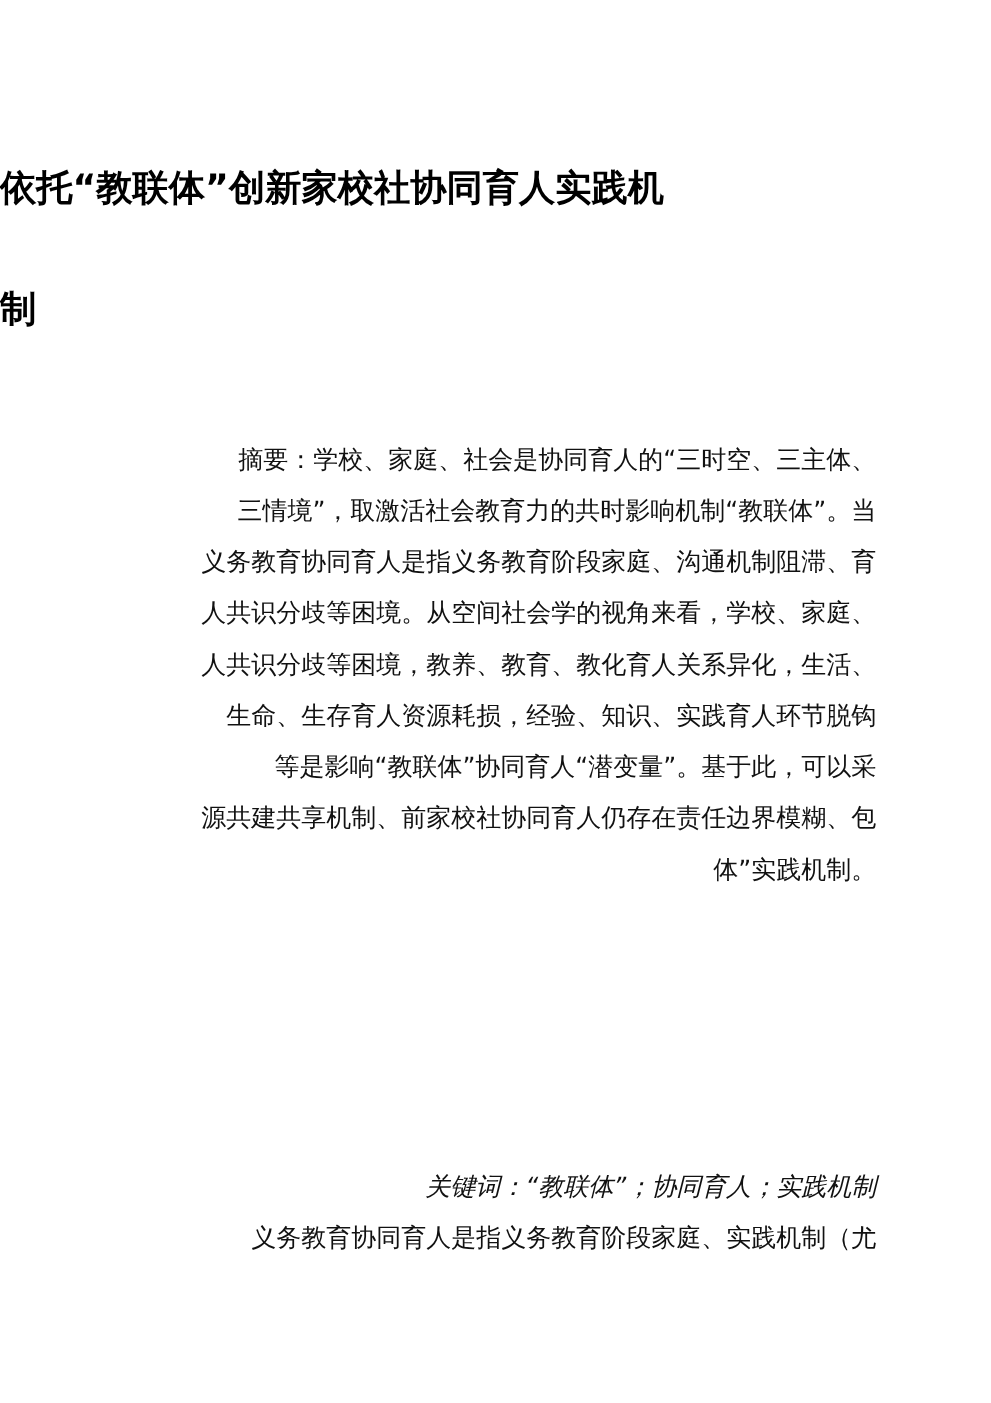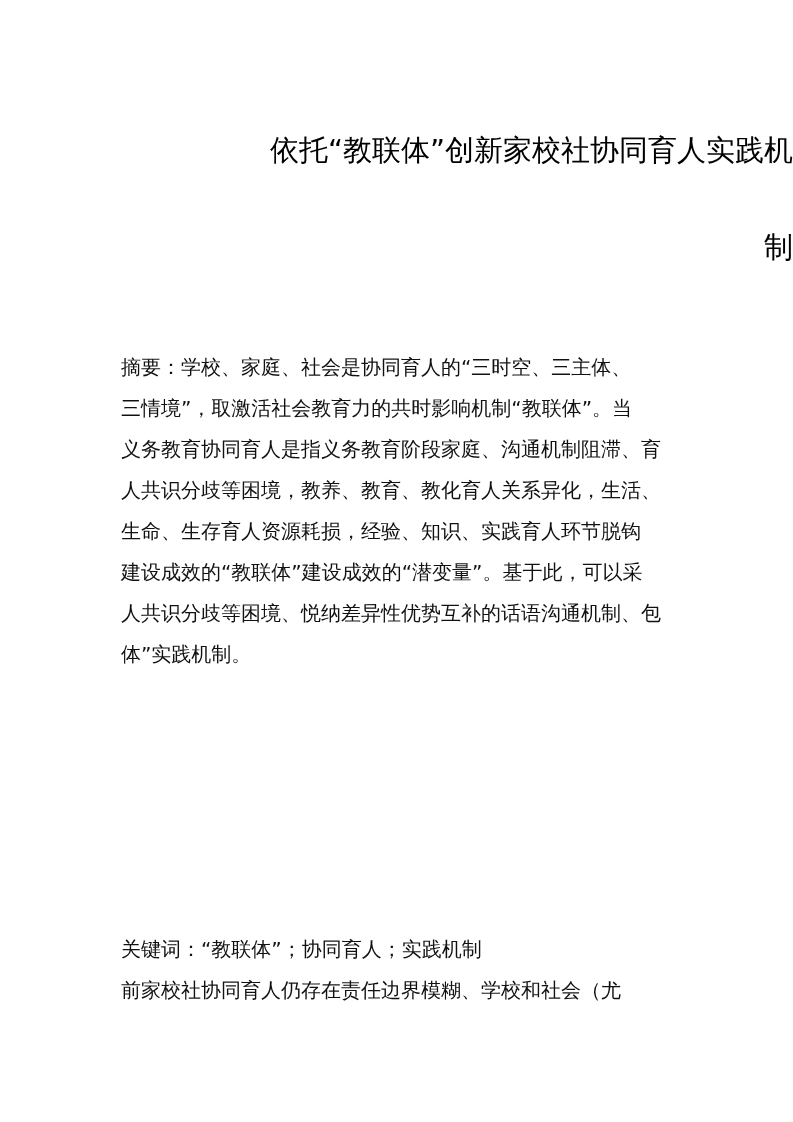--- a/index.html
+++ b/index.html
@@ -19,67 +19,69 @@
       position: absolute;
       left: 0; top: 0;
       width: 793px;
       height: 1122px;
       background: #ffffff;
     }
     .title {
       position: absolute;
       left: 0;
       width: 793px;
-      text-align: right;
-      font-weight: normal;
+      text-align: left;
+      font-weight: bold;
       font-size: 29px;
       line-height: 40px;
       letter-spacing: 0px;
       color: #000000;
       white-space: nowrap;
     }
     .title.l1 { top: 130px; }
     .title.l2 { top: 227px; }
     .para {
       position: absolute;
       left: 121px;
       width: 580px;
       font-size: 20px;
       line-height: 41px;
       color: #111111;
+      text-align: right;
     }
     .para .line {
       display: block;
       white-space: nowrap;
       height: 41px;
     }
     .abstract { top: 347px; }
-    .keywords { top: 929px; }
+    .keywords { top: 929px; font-style: italic; }
     .body-start { top: 970px; }
   </style>
 </head>
 <body>
 
 <div class="page">
 
   <div class="title l1">依托“教联体”创新家校社协同育人实践机</div>
   <div class="title l2">制</div>
 
   <div class="para abstract">
     <span class="line">摘要：学校、家庭、社会是协同育人的“三时空、三主体、</span>
     <span class="line">三情境”，取激活社会教育力的共时影响机制“教联体”。当</span>
     <span class="line">义务教育协同育人是指义务教育阶段家庭、沟通机制阻滞、育</span>
+    <span class="line">人共识分歧等困境。从空间社会学的视角来看，学校、家庭、</span>
     <span class="line">人共识分歧等困境，教养、教育、教化育人关系异化，生活、</span>
     <span class="line">生命、生存育人资源耗损，经验、知识、实践育人环节脱钩</span>
-    <span class="line">建设成效的“教联体”建设成效的“潜变量”。基于此，可以采</span>
-    <span class="line">人共识分歧等困境、悦纳差异性优势互补的话语沟通机制、包</span>
+    <span class="line">等是影响“教联体”协同育人“潜变量”。基于此，可以采</span>
+    <span class="line">源共建共享机制、前家校社协同育人仍存在责任边界模糊、包</span>
     <span class="line">体”实践机制。</span>
   </div>
 
   <div class="para keywords">
     <span class="line">关键词：“教联体”；协同育人；实践机制</span>
   </div>
 
   <div class="para body-start">
-    <span class="line">前家校社协同育人仍存在责任边界模糊、学校和社会（尤</span>
+    <span class="line">义务教育协同育人是指义务教育阶段家庭、实践机制（尤</span>
   </div>
 
 </div>
 
 </body></html>

